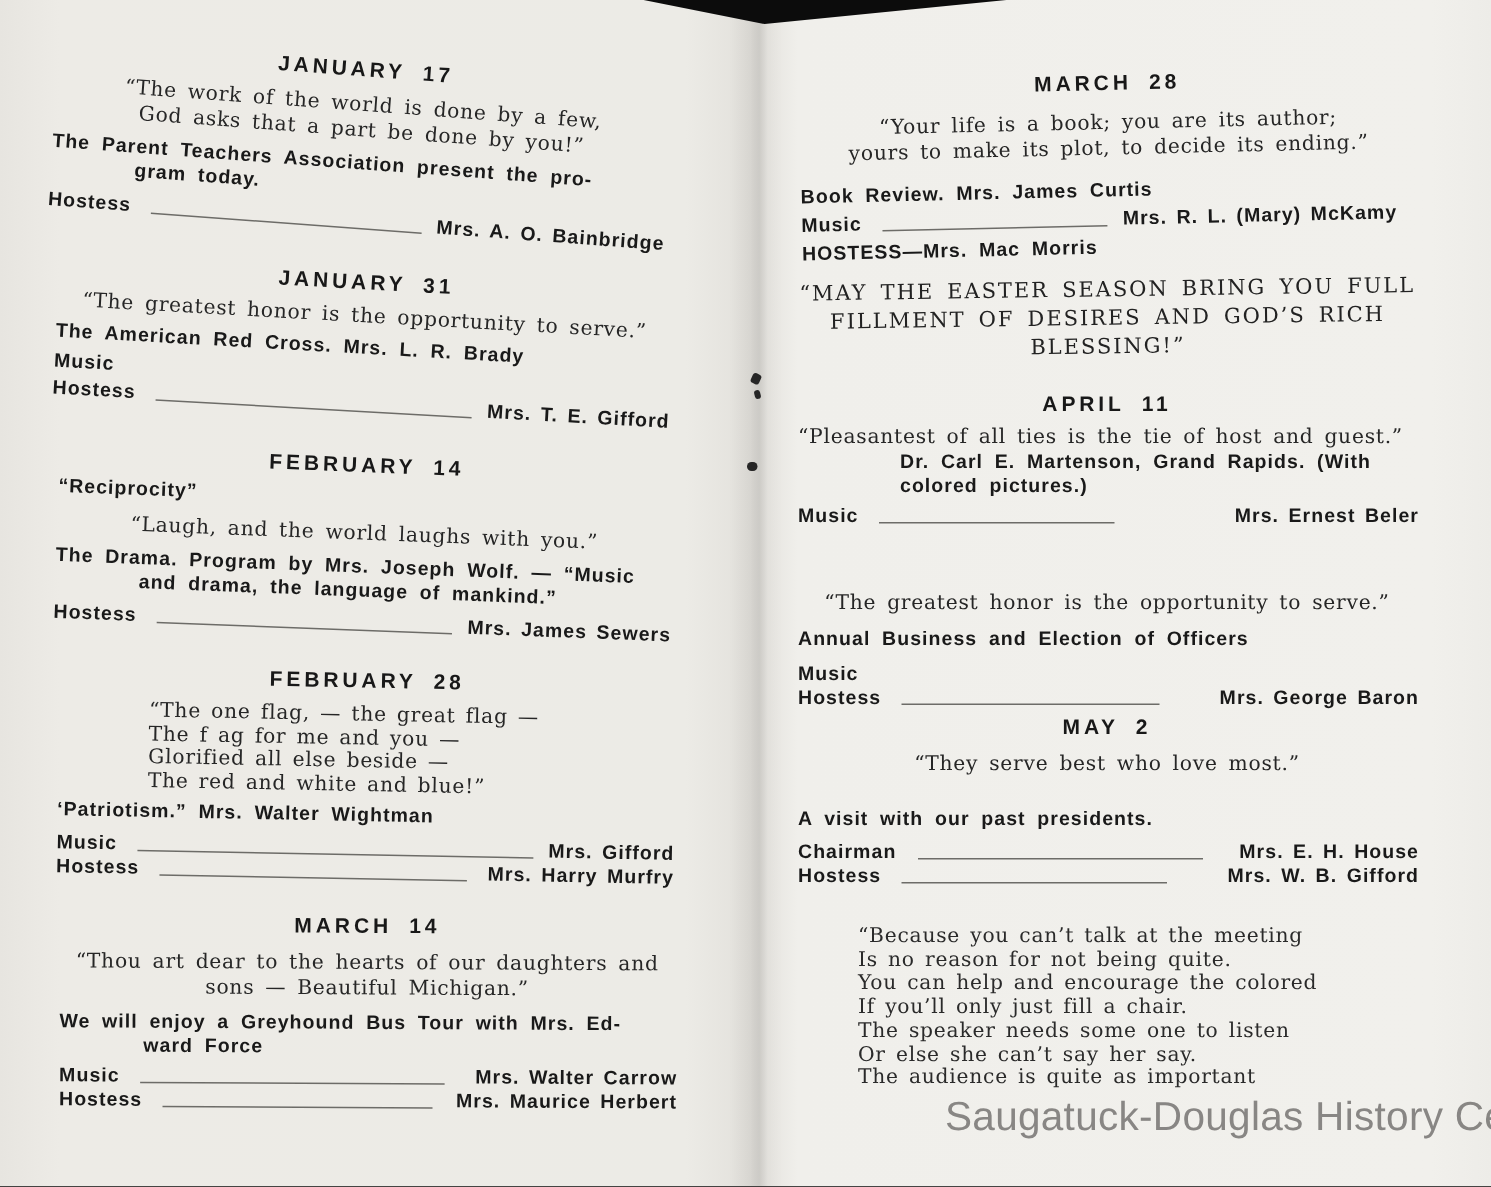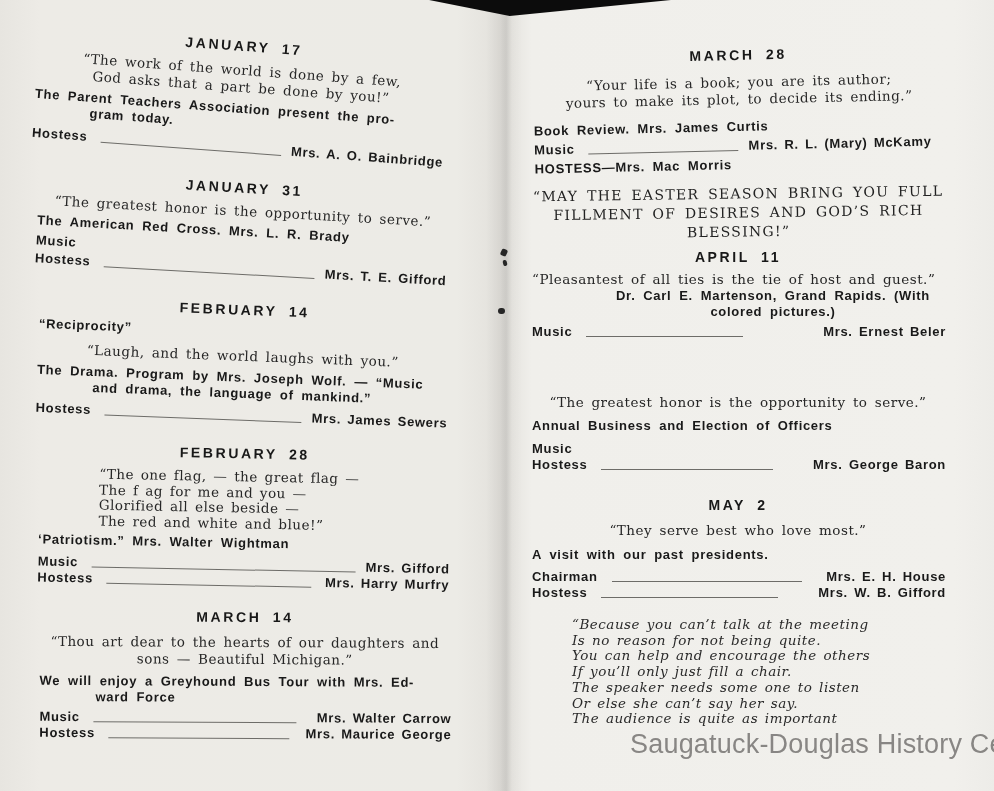--- a/index.html
+++ b/index.html
@@ -30,30 +30,30 @@
   .sec{position:absolute;left:0;width:100%;transform:rotate(var(--rot,0deg));transform-origin:30px 0;}
   .h{margin:0;text-align:center;font-weight:bold;font-size:14px;line-height:14px;
      letter-spacing:2.6px;color:#181818;word-spacing:5px;}
   .q{margin:0;font-family:"DejaVu Serif","Liberation Serif",serif;font-size:13.5px;line-height:17px;
      letter-spacing:0.5px;word-spacing:2.5px;color:#262626;}
   .c{text-align:center;}
   .caps{font-size:14px;line-height:19px;letter-spacing:1.3px;word-spacing:3px;color:#222;}
   .d{margin:0;padding-left:2px;font-weight:bold;font-size:13px;line-height:16px;
      letter-spacing:0.7px;word-spacing:3.5px;color:#191919;}
   .ind{padding-left:58px;}
-  .ind2{padding-left:70px;text-align:center;}
+  .ind2{padding-left:70px;}
   .role{display:flex;align-items:flex-end;padding-left:2px;font-weight:bold;font-size:13px;
         line-height:16px;letter-spacing:0.7px;word-spacing:2px;color:#191919;}
   .lbl{white-space:nowrap;}
   .rule{flex:1;min-width:36px;border-bottom:1.4px solid #6d6c68;margin:0 10px 3px 14px;}
   .nm{white-space:nowrap;}
   .verse p{margin:0;padding-left:62px;font-family:"DejaVu Serif","Liberation Serif",serif;
      font-size:13.5px;line-height:15.6px;letter-spacing:0.5px;word-spacing:2px;color:#262626;}
   .poem p{margin:0;padding-left:42px;font-family:"DejaVu Serif","Liberation Serif",serif;
-     font-size:13.5px;line-height:15.7px;letter-spacing:0.5px;word-spacing:2px;color:#2a2a2a;font-style:italic;}
+     font-size:13.5px;line-height:15.7px;letter-spacing:0.5px;word-spacing:2px;color:#2a2a2a;}
   .watermark{
     position:absolute;left:630px;top:729px;font-size:27px;line-height:30px;
     color:#7d7b79;letter-spacing:0.2px;opacity:0.9;white-space:nowrap;
   }
 </style>
 </head>
 <body>
 
 <div class="paper">
   <div class="gutter"></div>
@@ -132,21 +132,21 @@
       <p class="d" style="margin-top:6px">We will enjoy a Greyhound Bus Tour with Mrs. Ed-</p>
       <p class="d ind">ward Force</p>
       <div class="role" style="margin-top:4px">
         <span class="lbl">Music</span>
         <span class="rule" style="margin-right:20px"></span>
         <span class="nm">Mrs. Walter Carrow</span>
       </div>
       <div class="role">
         <span class="lbl">Hostess</span>
         <span class="rule" style="margin-right:16px"></span>
-        <span class="nm">Mrs. Maurice George</span>
+        <span class="nm">Mrs. Maurice Herbert</span>
       </div>
     </section>
   </div>
 
   <div class="page pr">
 
     <section class="sec" style="top:52px;--rot:-1.3deg">
       <h3 class="h">MARCH 28</h3>
       <p class="q c" style="margin-top:12px">“Your life is a book; you are its author;</p>
       <p class="q c">yours to make its plot, to decide its ending.”</p>
@@ -158,21 +158,21 @@
       </div>
       <p class="d" style="margin-top:3px">HOSTESS—Mrs. Mac Morris</p>
     </section>
 
     <section class="sec" style="top:187px;--rot:-0.8deg">
       <p class="q c caps">“MAY THE EASTER SEASON BRING YOU FULL</p>
       <p class="q c caps">FILLMENT OF DESIRES AND GOD’S RICH</p>
       <p class="q c caps">BLESSING!”</p>
     </section>
 
-    <section class="sec" style="top:250px">
+    <section class="sec" style="top:262px">
       <h3 class="h">APRIL 11</h3>
       <p class="q" style="margin-top:7px;padding-left:2px">“Pleasantest of all ties is the tie of host and guest.”</p>
       <p class="d ind2">Dr. Carl E. Martenson, Grand Rapids. (With</p>
       <p class="d ind2">colored pictures.)</p>
       <div class="role" style="margin-top:4px">
         <span class="lbl">Music</span>
         <span class="rule" style="margin-right:80px"></span>
         <span class="nm">Mrs. Ernest Beler</span>
       </div>
     </section>
@@ -183,40 +183,40 @@
       <div class="role" style="margin-top:7px">
         <span class="lbl">Music</span>
       </div>
       <div class="role">
         <span class="lbl">Hostess</span>
         <span class="rule" style="margin-right:40px"></span>
         <span class="nm">Mrs. George Baron</span>
       </div>
     </section>
 
-    <section class="sec" style="top:498px">
+    <section class="sec" style="top:477px">
       <h3 class="h">MAY 2</h3>
       <p class="q c" style="margin-top:10px">“They serve best who love most.”</p>
-      <p class="d" style="margin-top:8px">A visit with our past presidents.</p>
+      <p class="d" style="margin-top:20px">A visit with our past presidents.</p>
       <div class="role" style="margin-top:6px">
         <span class="lbl">Chairman</span>
         <span class="rule" style="margin-right:24px"></span>
         <span class="nm">Mrs. E. H. House</span>
       </div>
       <div class="role">
         <span class="lbl">Hostess</span>
         <span class="rule" style="margin-right:40px"></span>
         <span class="nm">Mrs. W. B. Gifford</span>
       </div>
     </section>
 
     <section class="sec poem" style="top:617px">
       <p>“Because you can’t talk at the meeting</p>
       <p>Is no reason for not being quite.</p>
-      <p>You can help and encourage the others</p>
+      <p>You can help and encourage the colored</p>
       <p>If you’ll only just fill a chair.</p>
       <p>The speaker needs some one to listen</p>
       <p>Or else she can’t say her say.</p>
       <p>The audience is quite as important</p>
     </section>
   </div>
 
   <div class="watermark">Saugatuck-Douglas History Center</div>
 </div>
 

